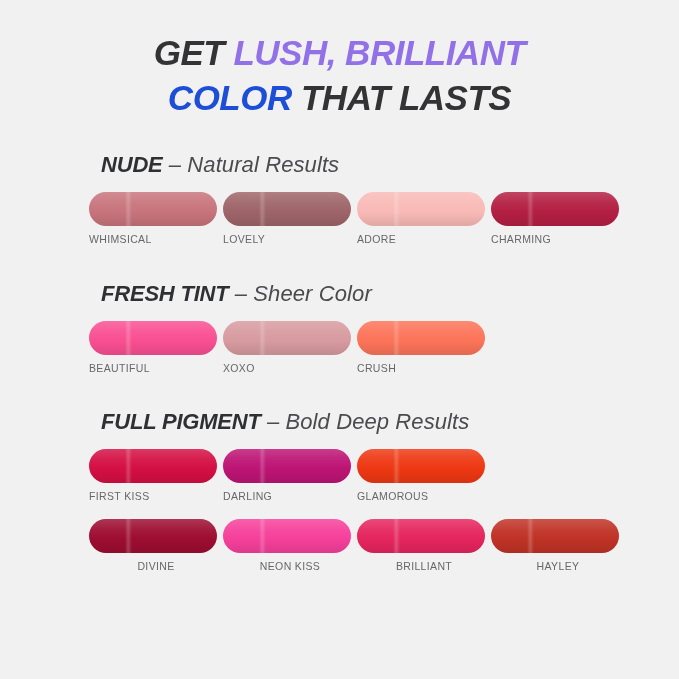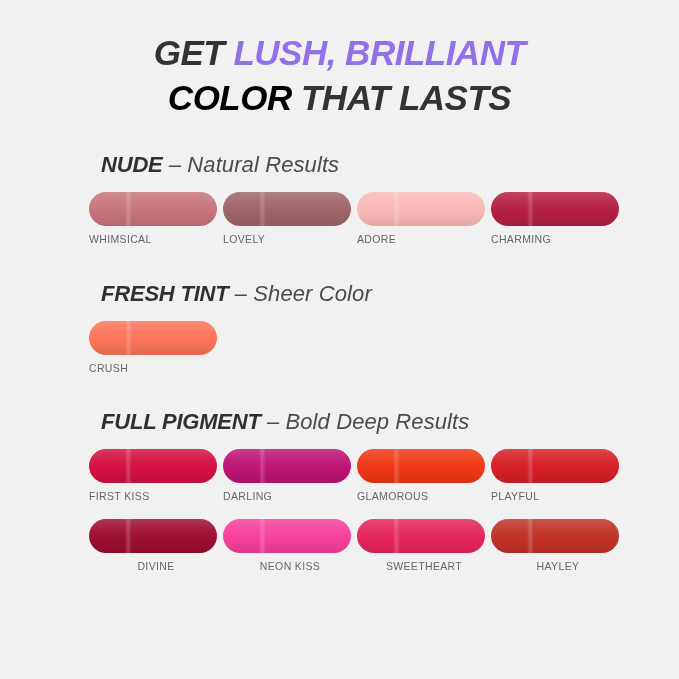--- a/index.html
+++ b/index.html
@@ -105,21 +105,21 @@
   }
 </style>
 </head>
 <body style="background-color: rgb(241, 241, 241);">
 
 <div id="page">
 
   <div class="headline" style="color: rgb(51, 51, 54);">
     <span><span>GET </span><span class="accent" style="color: rgb(145, 112, 232);">LUSH, BRILLIANT</span></span>
     <br>
-    <span><span class="accent" style="color: #000000;">COLOR</span><span> THAT LASTS</span></span>
+    <span><span class="accent" style="color: #1d4ed8;">COLOR</span><span> THAT LASTS</span></span>
   </div>
 
   <div class="section" id="sec-nude">
     <div class="sec-head">
       <span class="name">NUDE</span><span class="desc"> – </span><span class="desc">Natural Results</span>
     </div>
     <div class="rows">
       <div class="row">
         <div class="cell">
           <div class="swatch" style="background-color: rgb(200, 116, 124);"></div>
@@ -141,20 +141,28 @@
     </div>
   </div>
 
   <div class="section" id="sec-tint">
     <div class="sec-head">
       <span class="name">FRESH TINT</span><span class="desc"> – </span><span class="desc">Sheer Color</span>
     </div>
     <div class="rows">
       <div class="row">
         <div class="cell">
+          <div class="swatch" style="background-color: rgb(249, 79, 146);"></div>
+          <div class="label">BEAUTIFUL</div>
+        </div>
+        <div class="cell">
+          <div class="swatch" style="background-color: rgb(215, 155, 160);"></div>
+          <div class="label">XOXO</div>
+        </div>
+        <div class="cell">
           <div class="swatch" style="background-color: rgb(252, 116, 89);"></div>
           <div class="label">CRUSH</div>
         </div>
       </div>
     </div>
   </div>
 
   <div class="section" id="sec-full">
     <div class="sec-head">
       <span class="name">FULL PIGMENT</span><span class="desc"> – </span><span class="desc">Bold Deep Results</span>
@@ -167,38 +175,34 @@
           <div class="label">FIRST KISS</div>
         </div>
         <div class="cell">
           <div class="swatch" style="background-color: rgb(189, 20, 116);"></div>
           <div class="label">DARLING</div>
         </div>
         <div class="cell">
           <div class="swatch" style="background-color: rgb(238, 56, 19);"></div>
           <div class="label">GLAMOROUS</div>
         </div>
-        <div class="cell">
-          <div class="swatch" style="background-color: rgb(214, 31, 37);"></div>
-          <div class="label">PLAYFUL</div>
-        </div>
       </div>
 
       <div class="row">
         <div class="cell">
           <div class="swatch" style="background-color: rgb(157, 13, 49);"></div>
           <div class="label">DIVINE</div>
         </div>
         <div class="cell">
           <div class="swatch" style="background-color: rgb(246, 64, 155);"></div>
           <div class="label">NEON KISS</div>
         </div>
         <div class="cell">
           <div class="swatch" style="background-color: rgb(229, 37, 94);"></div>
-          <div class="label">SWEETHEART</div>
+          <div class="label">BRILLIANT</div>
         </div>
         <div class="cell">
           <div class="swatch" style="background-color: rgb(192, 50, 38);"></div>
           <div class="label">HAYLEY</div>
         </div>
       </div>
 
 
     </div>
   </div>

